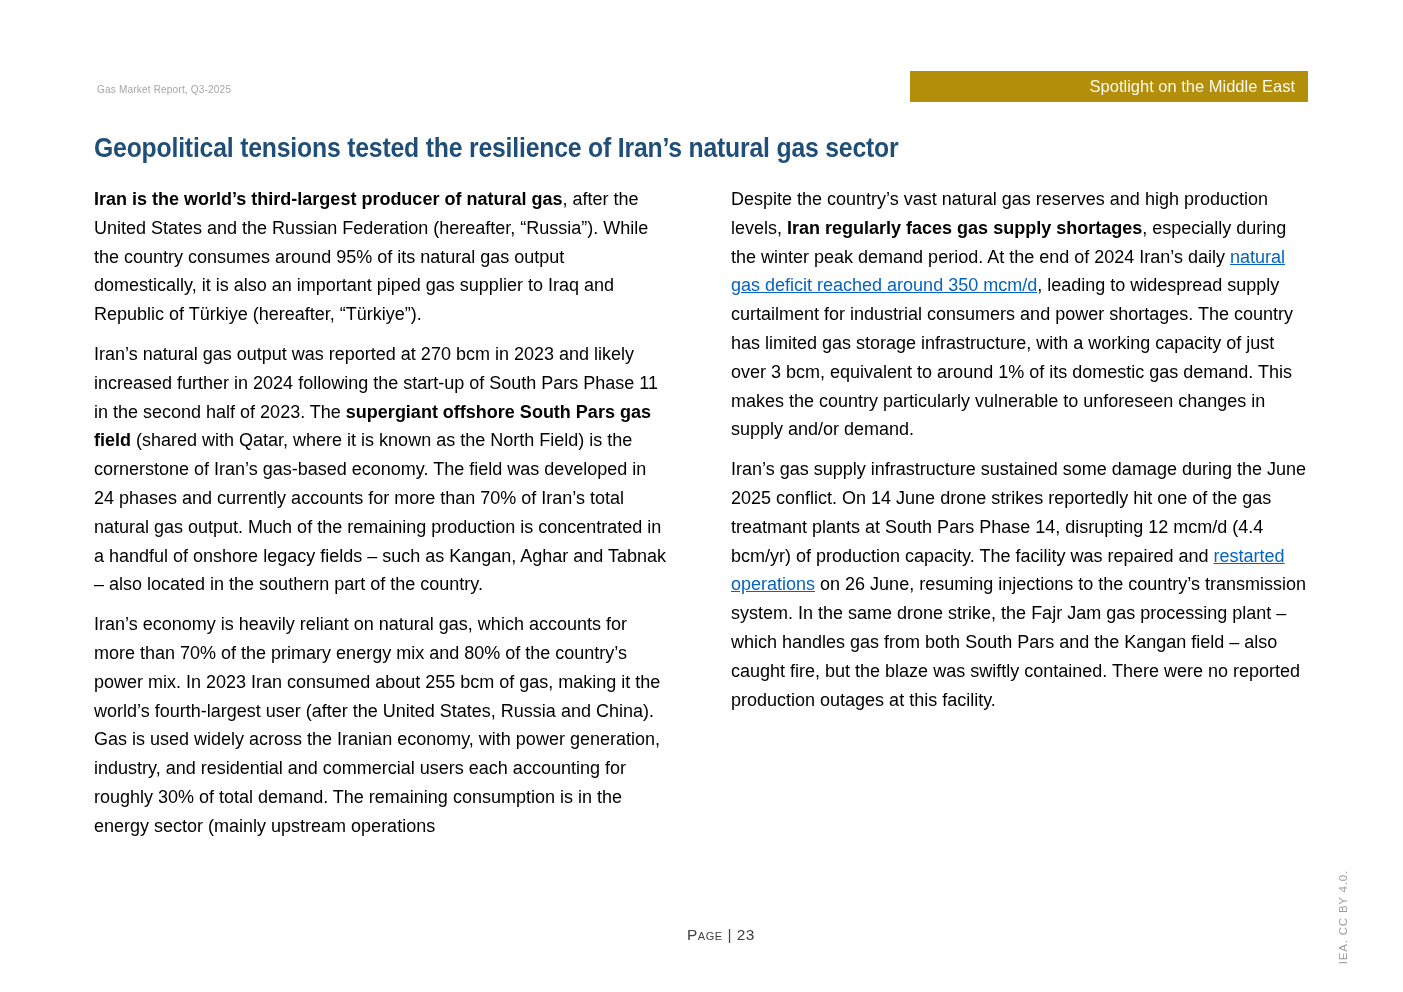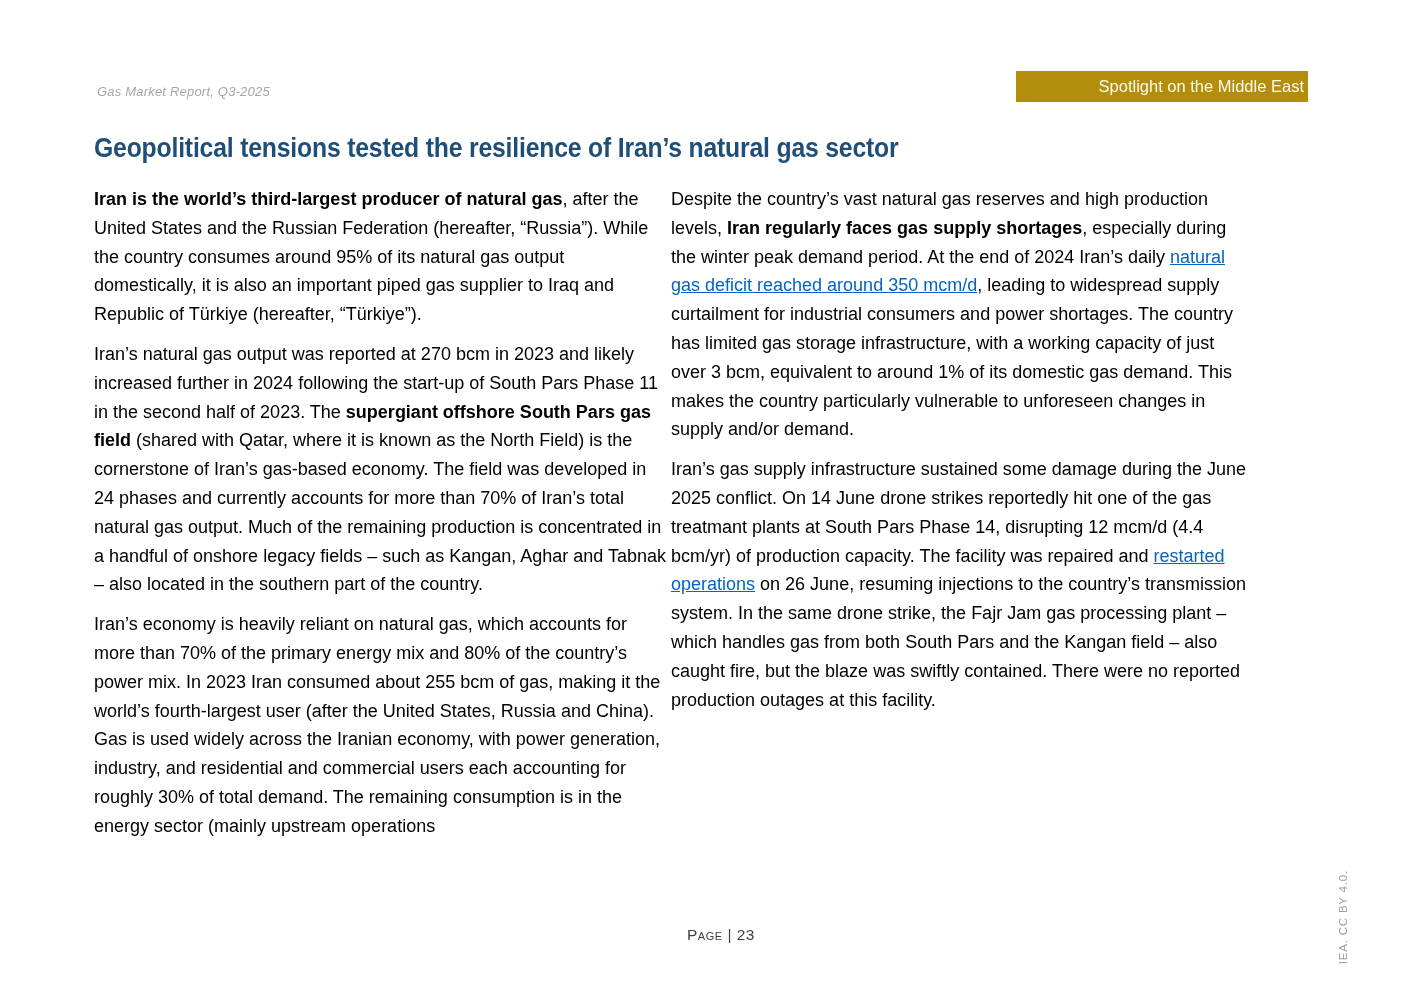--- a/index.html
+++ b/index.html
@@ -9,56 +9,56 @@
     width: 1403px;
     height: 992px;
     background: #ffffff;
     overflow: hidden;
     font-family: "Liberation Sans", "DejaVu Sans", sans-serif;
   }
   .running-title {
     position: absolute;
     left: 97px;
     top: 84px;
-    font-size: 13px;
+    font-size: 10px;
     color: #a6a6a6;
     letter-spacing: 0.2px;
-    font-style: italic;
   }
   .badge {
     position: absolute;
     right: 95px;
     top: 71px;
-    width: 292px;
+    width: 398px;
     height: 31px;
     background: #b28e0a;
     color: #fdf9ee;
     font-size: 16.5px;
     line-height: 31px;
     text-align: right;
-    padding-right: 4px;
+    padding-right: 13px;
   }
   .doc-title {
     position: absolute;
     left: 94px;
     top: 132px;
     font-size: 27.5px;
     font-weight: bold;
     color: #1f4e79;
     white-space: nowrap;
     transform: scaleX(0.90);
     transform-origin: left center;
     letter-spacing: -0.2px;
   }
   .columns {
     position: absolute;
     left: 94px;
     top: 185px;
     width: 1214px;
     display: flex;
+    gap: 60px;
   }
   .col { width: 577px; }
   .col p {
     font-size: 18px;
     line-height: 28.8px;
     color: #000000;
     margin-bottom: 11px;
     text-align: left;
   }
   .bold { font-weight: bold; }

